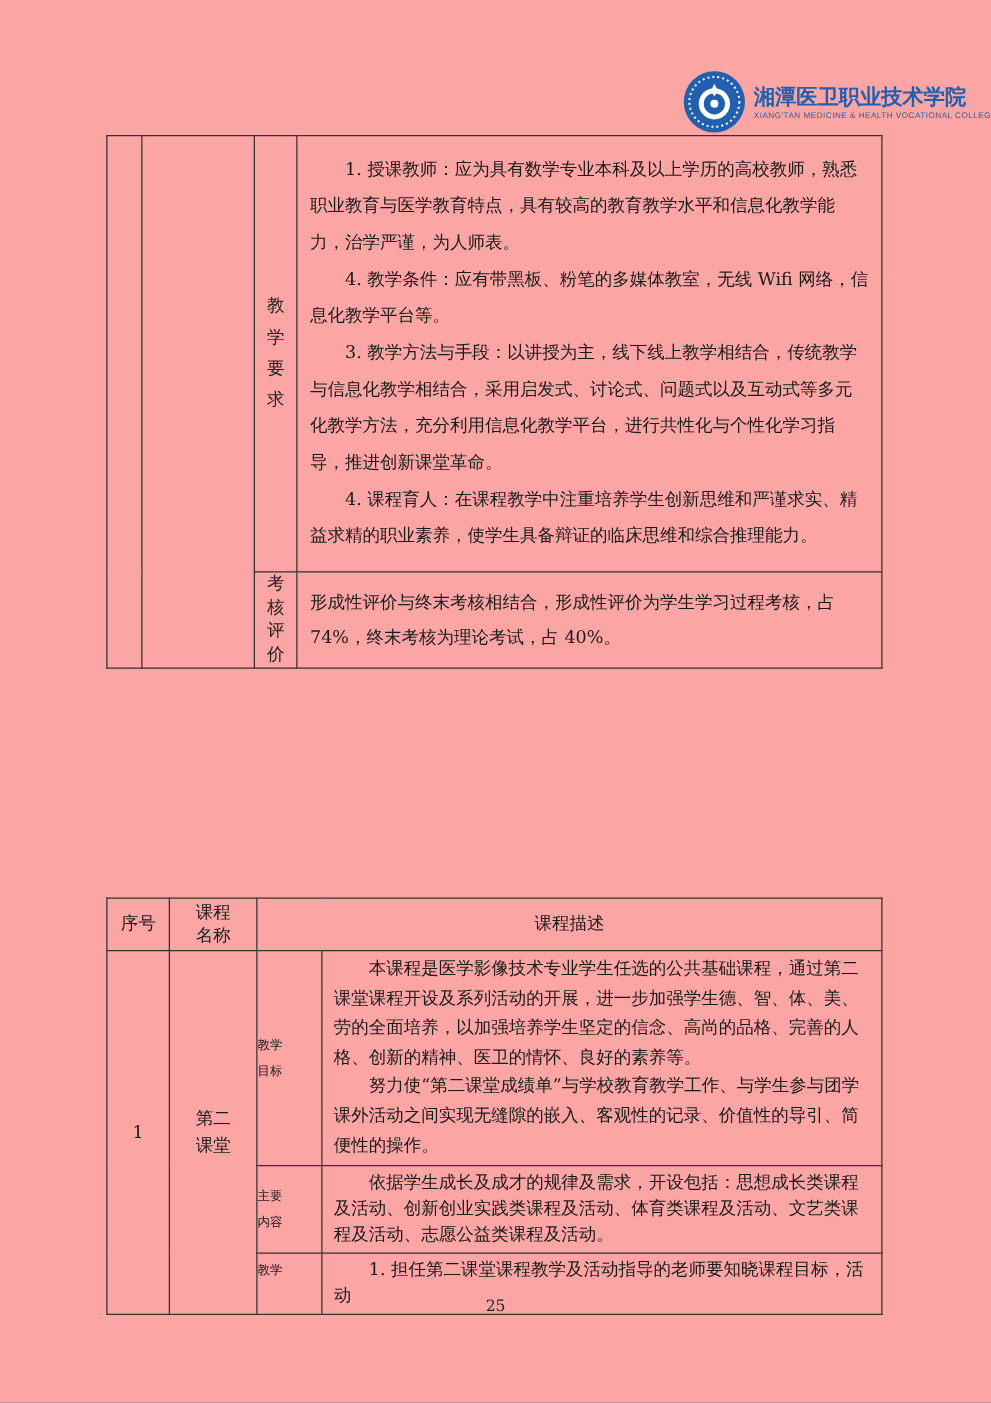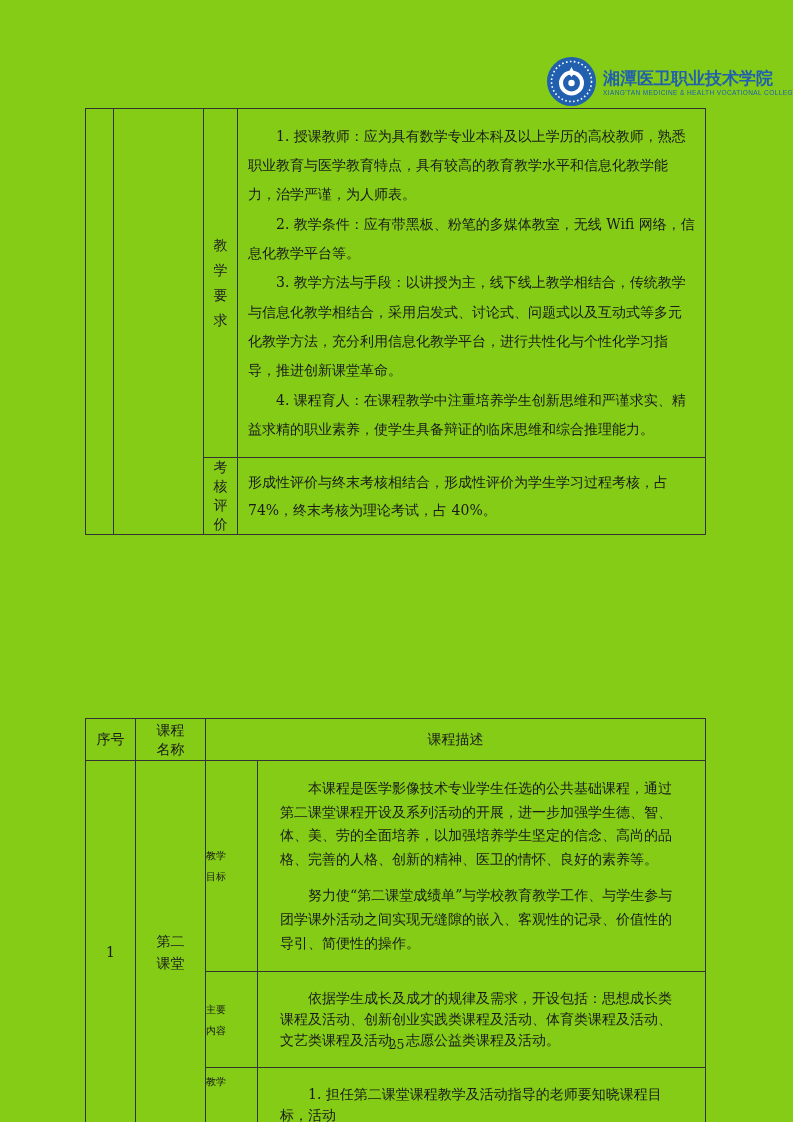--- a/index.html
+++ b/index.html
@@ -1,18 +1,18 @@
 <!DOCTYPE html>
 <html><head>
 <meta charset="utf-8">
 <style>
   html,body { margin:0; padding:0; background:#888; }
   .page {
     position:relative; width:793px; height:1122px; margin:0 auto;
-    background:#84cc16; overflow:hidden;
+    background:#fca5a5; overflow:hidden;
     font-family:"DejaVu Serif","Liberation Serif",serif;
     color:#1a1a1a;
   }
 
   
   .logo { position:absolute; top:56px; left:546px; display:flex; align-items:center; }
   .emblem { width:51px; height:51px; flex:0 0 auto; }
   .logo-text { margin-left:6px; }
   .logo-cn {
     font-size:17px; font-weight:bold; color:#2060ae; letter-spacing:0px;
@@ -46,21 +46,21 @@
   .caption {
     position:absolute; top:687px; left:0; width:793px; text-align:center;
     font-size:15.5px; font-weight:bold; color:#111; letter-spacing:0.5px;
   }
 
   .t2 .hdr td { text-align:center; font-size:14px; line-height:19px; white-space:pre-line; }
   .seq-cell, .name-cell { text-align:center; font-size:14px; line-height:22px; white-space:pre-line; }
   .slabel { font-size:10px; line-height:21px; white-space:pre-line; }
   .slabel.top { vertical-align:top; padding-top:3px; }
   .content2 { vertical-align:top; padding:3px 9px; overflow:hidden; }
-  .content2 p { margin:13px; font-size:14px; text-indent:2em; }
+  .content2 p { margin:0; font-size:14px; text-indent:2em; }
   .goal p { line-height:23.6px; }
   .tight p { line-height:21px; }
   .clip { height:28px; }
 
   .pagenum {
     position:absolute; top:1037px; left:0; width:793px; text-align:center;
     font-size:12.5px; color:#222;
   }
 </style>
 </head>
@@ -92,21 +92,21 @@
     <tbody>
       <tr style="height:349px">
         <td rowspan="2"></td>
         <td rowspan="2"></td>
         <td class="vlabel req">教
 学
 要
 求</td>
         <td class="content c1">
           <p>1. 授课教师：应为具有数学专业本科及以上学历的高校教师，熟悉职业教育与医学教育特点，具有较高的教育教学水平和信息化教学能力，治学严谨，为人师表。</p>
-          <p>2. 教学条件：应有带黑板、粉笔的多媒体教室，无线 Wifi 网络，信息化教学平台等。</p>
+          <p>4. 教学条件：应有带黑板、粉笔的多媒体教室，无线 Wifi 网络，信息化教学平台等。</p>
           <p>3. 教学方法与手段：以讲授为主，线下线上教学相结合，传统教学与信息化教学相结合，采用启发式、讨论式、问题式以及互动式等多元化教学方法，充分利用信息化教学平台，进行共性化与个性化学习指导，推进创新课堂革命。</p>
           <p>4. 课程育人：在课程教学中注重培养学生创新思维和严谨求实、精益求精的职业素养，使学生具备辩证的临床思维和综合推理能力。</p>
         </td>
       </tr>
       <tr style="height:77px">
         <td class="vlabel eval">考
 核
 评
 价</td>
         <td class="content c2">

